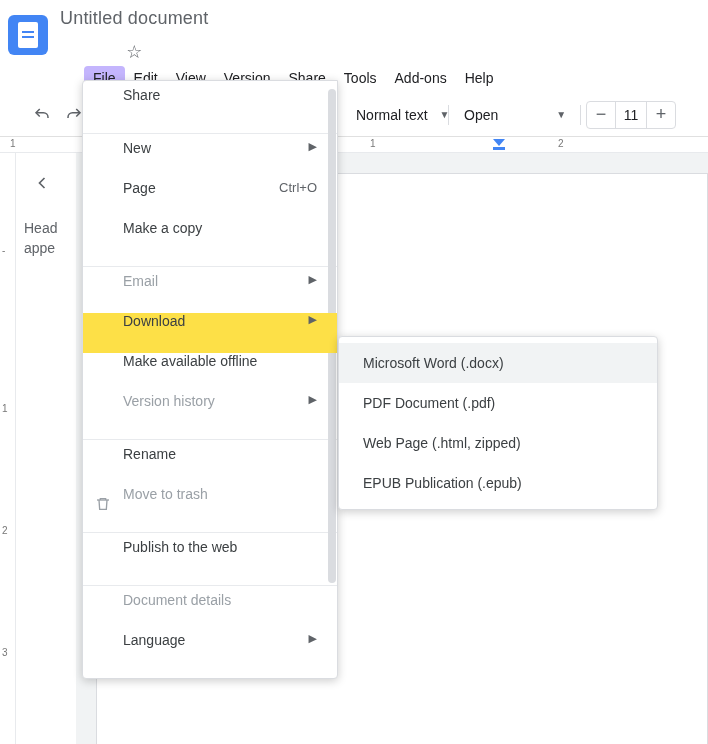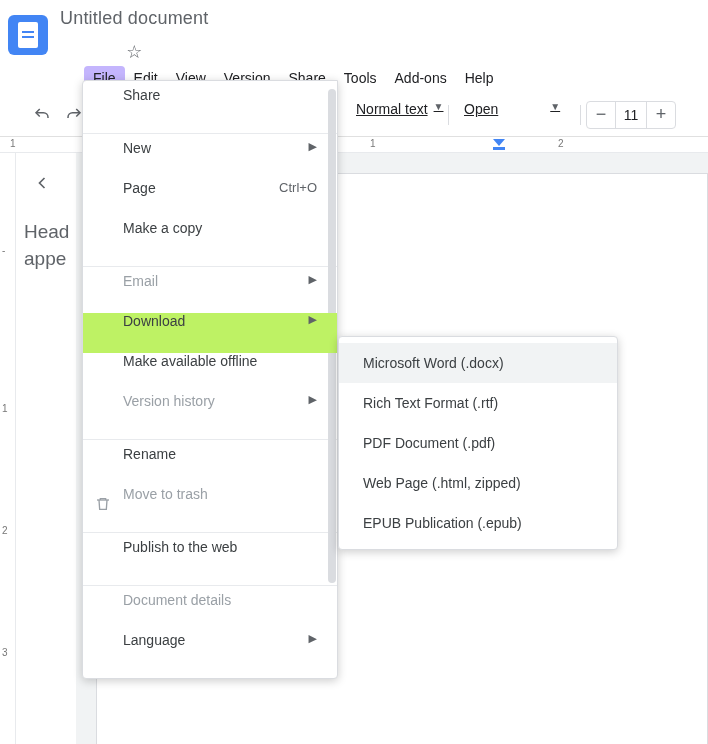--- a/index.html
+++ b/index.html
@@ -49,22 +49,22 @@
   .toolbar {
     display:flex; align-items:center; gap:4px; padding:6px 8px 6px 28px;
     border-bottom:1px solid #e0e0e0; height:44px; position:relative;
   }
   .tb-btn {
     width:28px; height:28px; display:flex;align-items:center;justify-content:center;
     color:#5f6368; border-radius:4px;
   }
   .tb-sep { width:1px; height:20px; background:#dadce0; margin:0 4px;}
   .tb-drop {
-    display:flex; gap:6px; padding:0 8px; height:28px;
-    font-size:14px; color:#202124;text-decoration:underline;
+    display:flex; align-items:center; gap:12px; padding:0 8px; height:28px;
+    font-size:14px; color:#202124;
   }
   .tb-drop .chev { font-size:10px; color:#5f6368;}
   .font-size-box {
     display:flex; align-items:center; border:1px solid #dadce0; border-radius:4px;
     height:28px; overflow:hidden; margin-left:auto; margin-right:8px;
   }
   .fs-btn { width:28px;height:28px;display:flex;align-items:center;justify-content:center;color:#5f6368;font-size:18px;}
   .fs-val { width:32px;text-align:center;font-size:14px;border-left:1px solid #dadce0;border-right:1px solid #dadce0;height:28px;line-height:28px;}
   .ruler {
     height:16px; background:#fff; border-bottom:1px solid #e8eaed;
@@ -80,55 +80,55 @@
   }
   .vruler {
     width:16px; background:#fff; border-right:1px solid #e8eaed; position:relative;
     font-size:10px; color:#888;
   }
   .vruler .vlabel {position:absolute; left:2px; font-size:10px; color:#777;}
   .outline-pane {
     width:60px; padding:12px 8px; color:#5f6368; font-size:13px;
   }
   .back-ico { width:36px;height:36px;border-radius:50%;display:flex;align-items:center;justify-content:center;color:#5f6368;font-size:20px;margin-bottom:18px;}
-  .outline-text { font-size:19px; color:#5f6368; line-height:1.4;}
+  .outline-text { font-size:14px; color:#5f6368; line-height:1.4;}
   .page-area {
     flex:1; background:#f1f3f4; padding:20px 0 0 20px; position:relative;
   }
   .page {
     background:#fff; width:100%; height:100%; border:1px solid #dadce0;
     position:relative;
   }
   .cursor-line { position:absolute; top:126px; left:118px; width:1px; height:22px; background:#000;}
   
   .dropdown {
     position:absolute; top:80px; left:82px; width:256px; background:#fff;
     border:1px solid #dadce0; border-radius:4px 0 4px 4px;
     box-shadow:0 2px 10px rgba(0,0,0,.2);
     padding:6px 0; z-index:20;
   }
   .dd-item {
     display:flex; height:40px; padding:0 20px 0 40px;
     font-size:14px; color:#3c4043; position:relative; cursor:pointer;
   }
   .dd-item.dim { color:#9aa0a6;}
-  .dd-item.hover { background:#bef264;}
+  .dd-item.hover { background:#fde047;}
   .dd-shortcut { margin-left:auto; color:#5f6368; font-size:13px;}
   .dd-arrow { margin-left:auto; color:#5f6368; font-size:11px;}
   .dd-sep { height:1px; background:#e8eaed; margin:6px 0;}
   .dd-lefticon { position:absolute; left:12px; top:50%; transform:translateY(-50%); color:#9aa0a6; font-size:16px;}
   .dd-scrollbar {
     position:absolute; right:0; top:4px; width:10px; height:calc(100% - 60px);
     background:transparent;
   }
   .dd-scroll-thumb {
     position:absolute; right:1px; top:4px; width:8px; height:92%; background:#dadce0; border-radius:4px;
   }
   .submenu {
-    position:absolute; top:336px; left:338px; width:280px; background:#fff;
+    position:absolute; top:336px; left:338px; width:320px; background:#fff;
     border:1px solid #dadce0; border-radius:4px;
     box-shadow:0 2px 10px rgba(0,0,0,.2);
     padding:6px 0; z-index:30;
   }
   .sm-item {
     display:flex; align-items:center; height:40px; padding:0 24px;
     font-size:14px; color:#3c4043; cursor:pointer;
   }
   .sm-item.hover { background:#f1f3f4;}
 </style>
@@ -283,17 +283,16 @@
       <span>Document details</span>
     </div>
   <div class="dd-item">
       <span>Language</span>
       <span class="dd-arrow">▶</span>
     </div>
 </div>
 
 <div class="submenu">
   <div class="sm-item hover">Microsoft Word (.docx)</div>
-  <div class="sm-item">Rich Text Format (.rtf)</div>
   <div class="sm-item">PDF Document (.pdf)</div>
   <div class="sm-item">Web Page (.html, zipped)</div>
   <div class="sm-item">EPUB Publication (.epub)</div>
 </div>
 
 </body></html>

